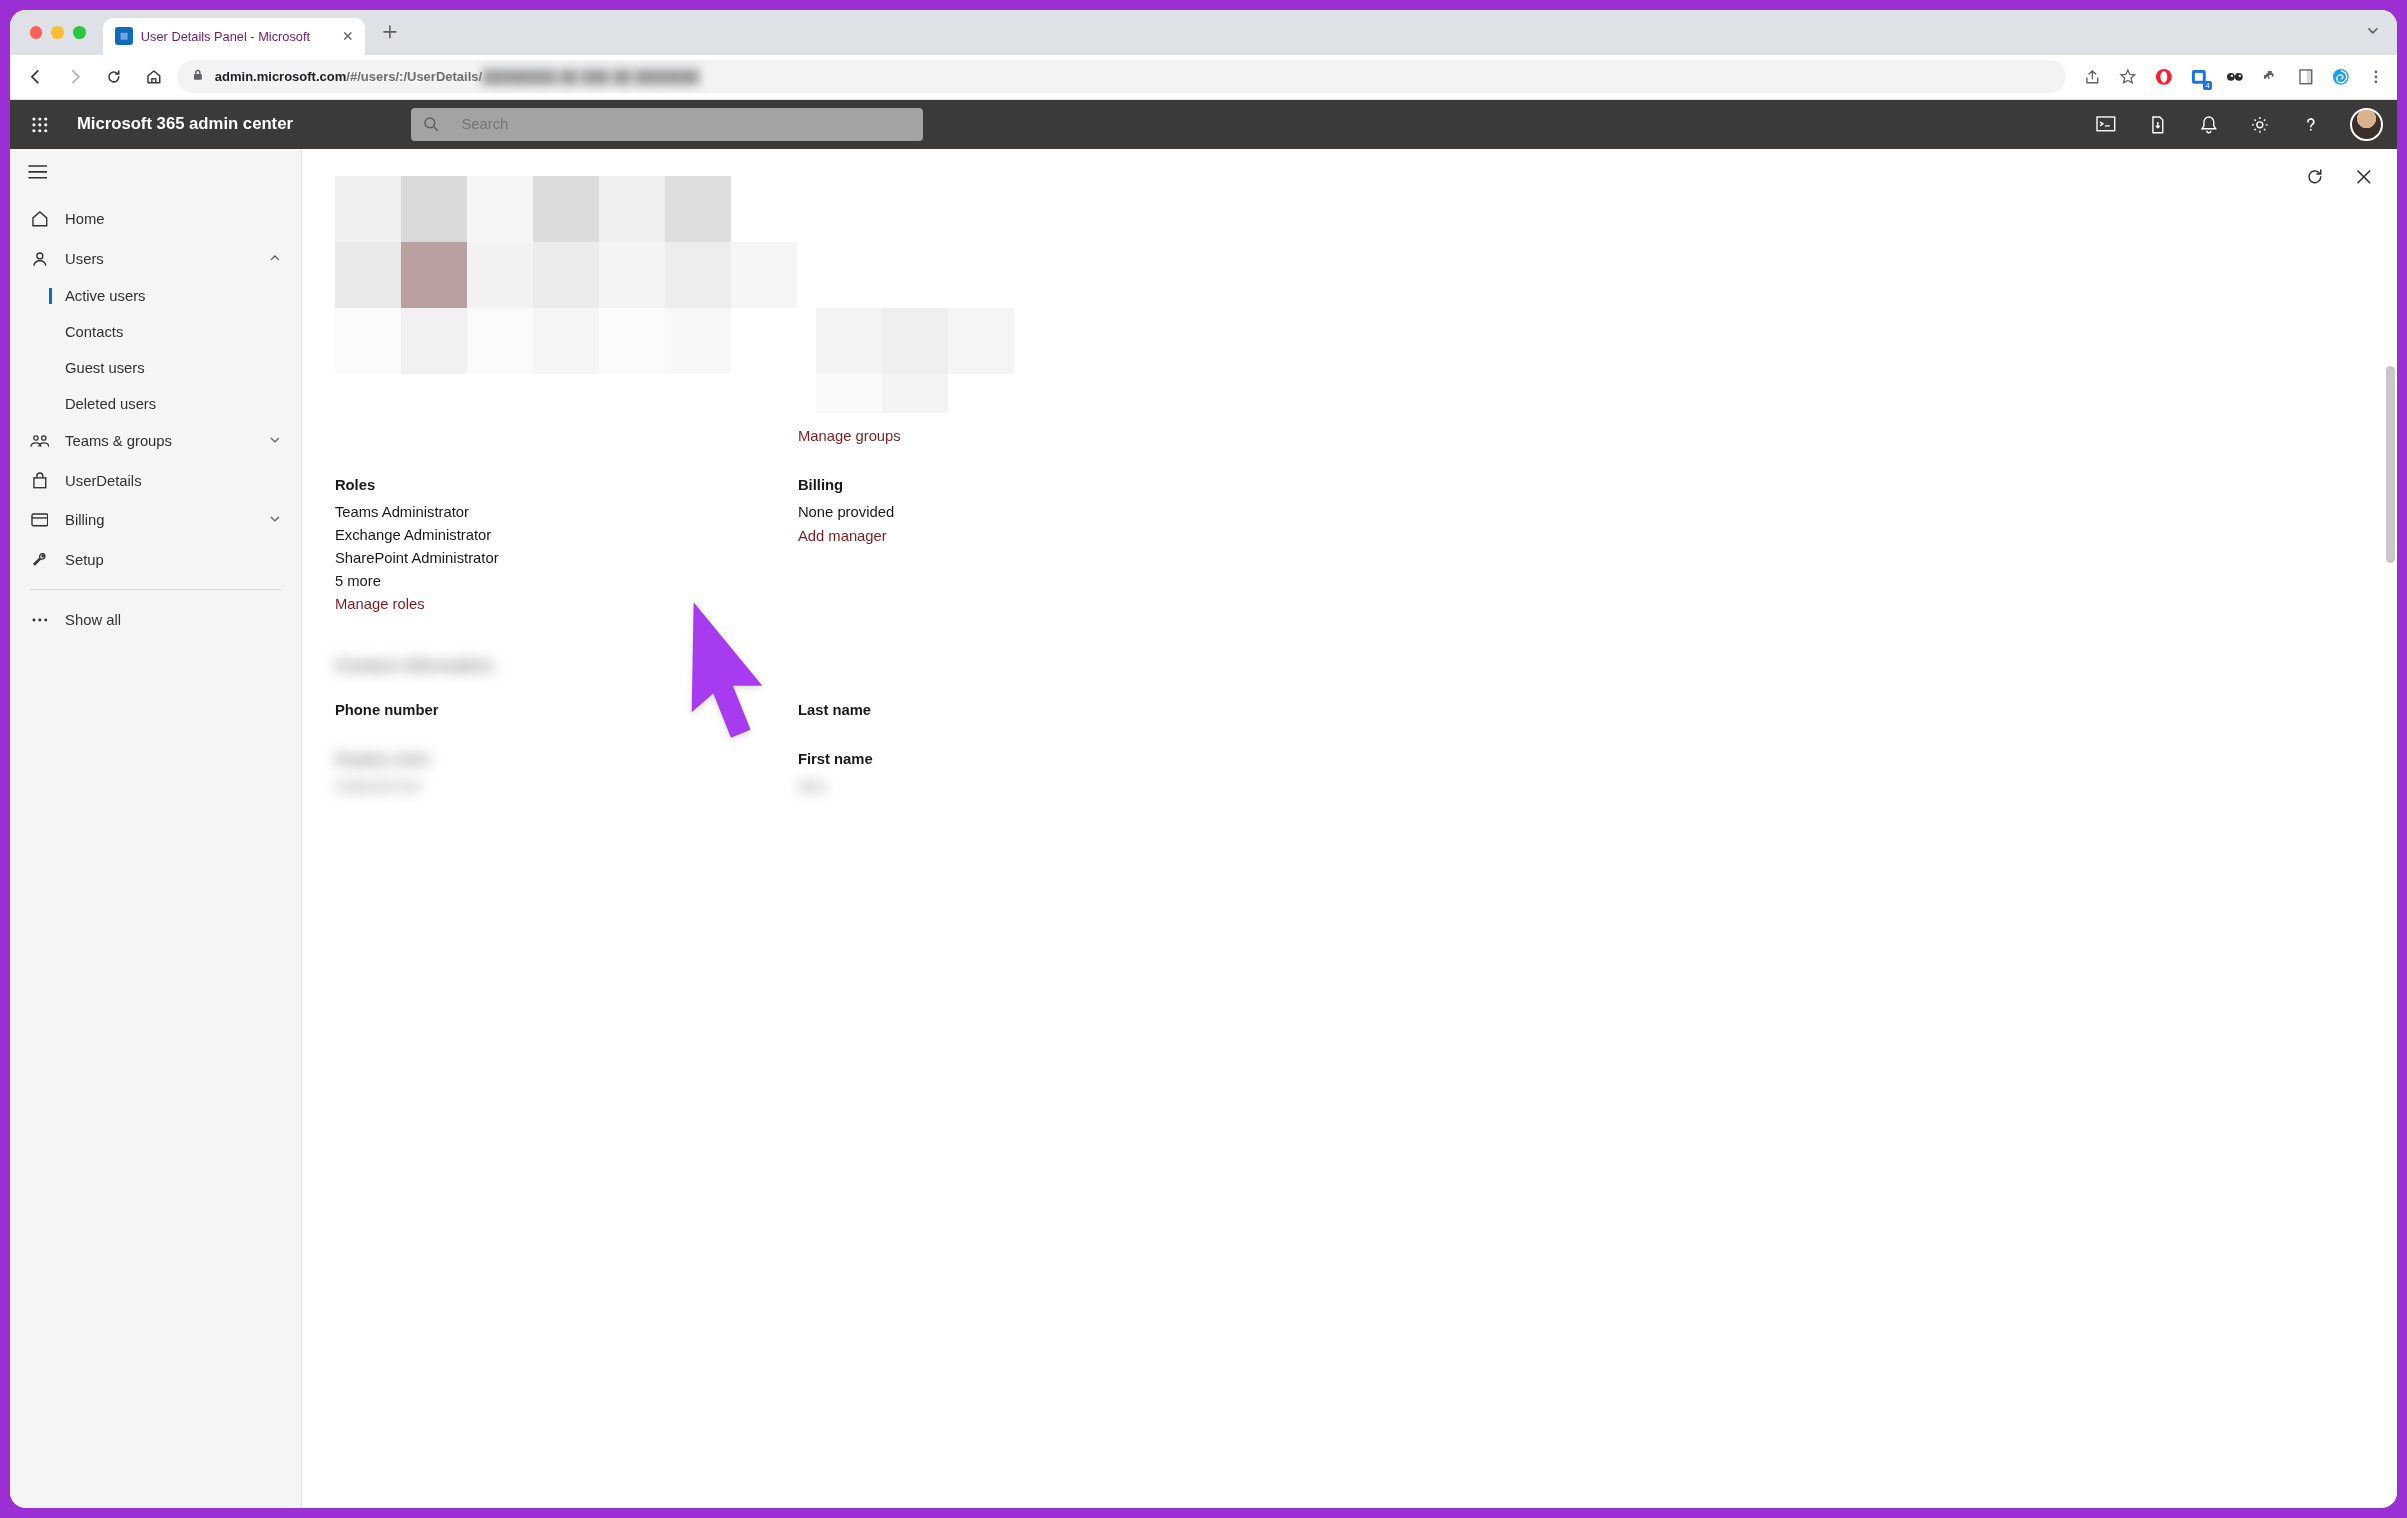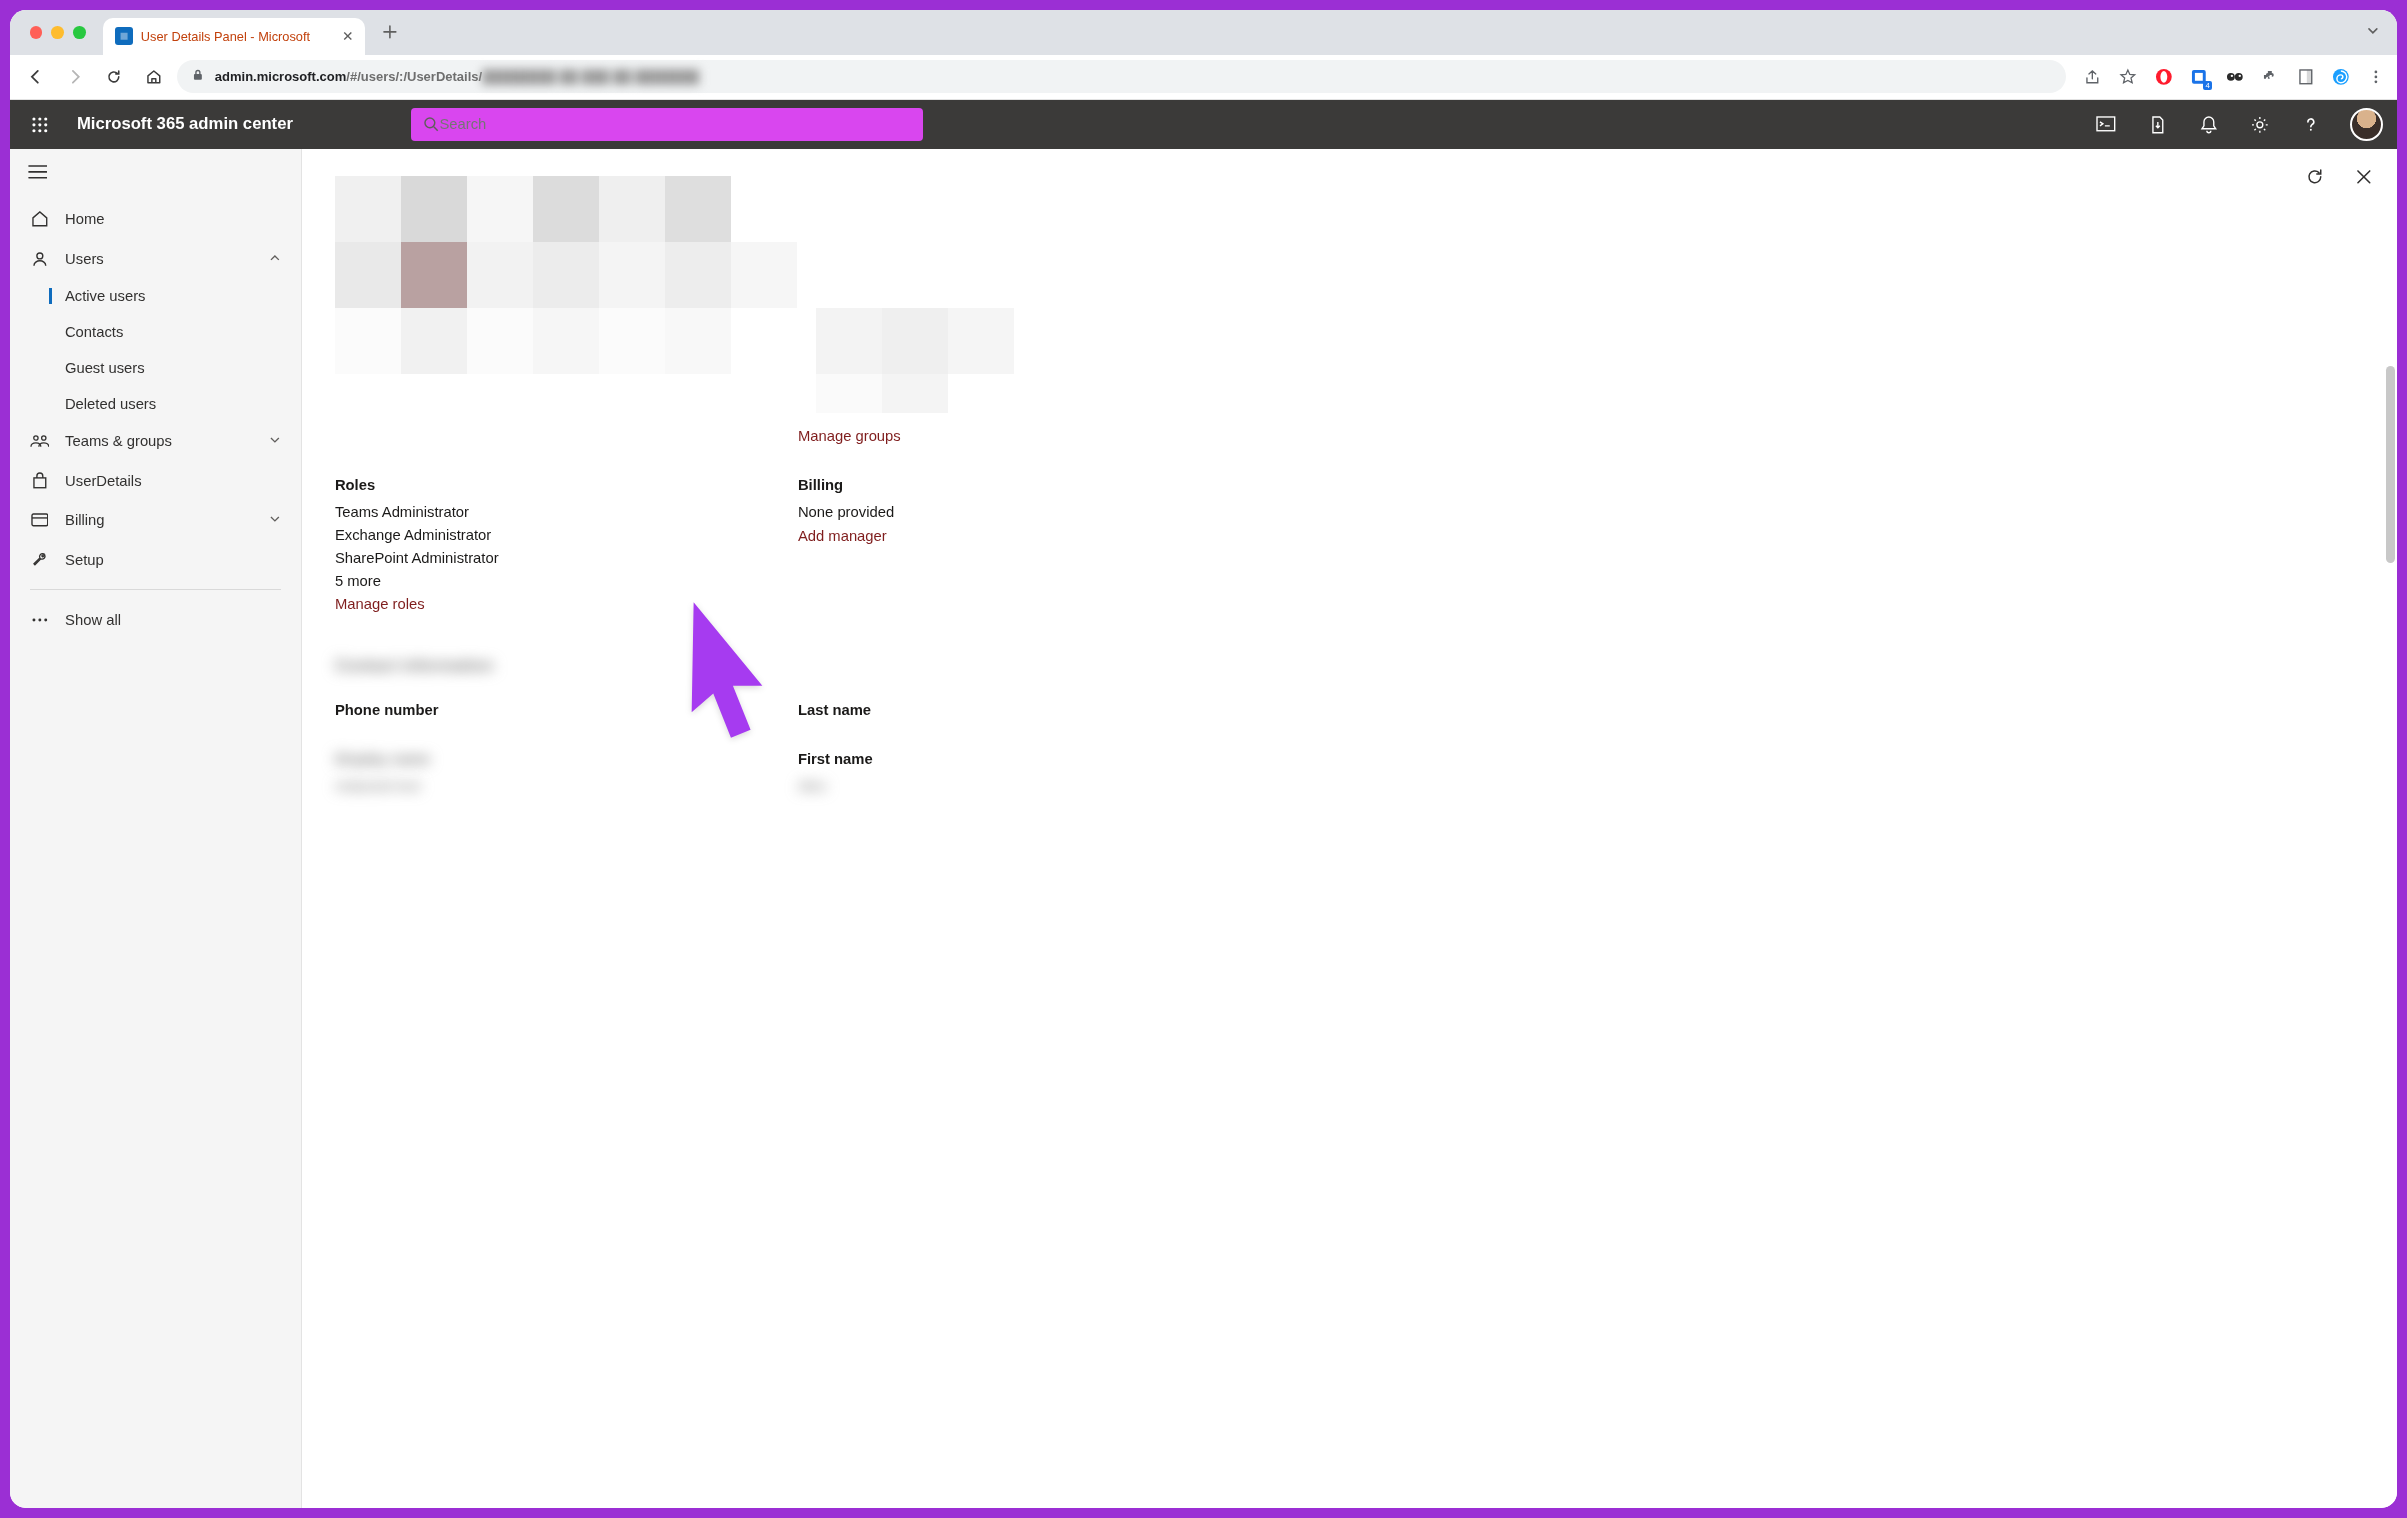--- a/index.html
+++ b/index.html
@@ -11,21 +11,21 @@
 .browser-chrome { background: #dee1e6; }
 .tab-row { display: flex; align-items: center; height: 45px; padding: 0 11.8px; position: relative; }
 .mac-dots { display: flex; gap: 8.9px; margin-right: 17.7px; margin-left: 7.9px; }
 .mac-dot { width: 12.8px; height: 12.8px; border-radius: 50%; }
 .dot-red { background: #ff5f57; }
 .dot-yellow { background: #febc2e; }
 .dot-green { background: #28c840; }
 .tab { display: flex; align-items: center; background: #fff; height: 37px; border-radius: 9.9px 9.9px 0 0; padding: 0 11.8px; width: 262px; gap: 7.9px; margin-top: 7.9px; }
 .tab-favicon { width: 17.7px; height: 17.7px; background: #0f6cbd; border-radius: 3px; position: relative; }
 .tab-favicon::after { content: ""; position: absolute; inset: 3px; background: #fff; clip-path: polygon(20% 20%, 80% 20%, 80% 80%, 20% 80%); opacity: .4; }
-.tab-title { font-size: 12.8px; color: #c2410c; white-space: nowrap; overflow: hidden; text-overflow: ellipsis; flex: 1; }
+.tab-title { font-size: 12.8px; color: #701a75; white-space: nowrap; overflow: hidden; text-overflow: ellipsis; flex: 1; }
 .tab-close { color: #5f5f5f; font-size: 13.8px; cursor: pointer; }
 .new-tab { width: 29.6px; height: 29.6px; display: flex; align-items: center; justify-content: center; color: #5f5f5f; margin-left: 9.9px; cursor: pointer; }
 .minimize-chev { position: absolute; right: 17.7px; color: #5f5f5f; }
 
 .addr-row { background: #fff; display: flex; align-items: center; height: 45px; padding: 0 9.9px; gap: 7.9px; border-bottom: 1px solid #e2e2e2; }
 .nav-btn { width: 31.5px; height: 31.5px; display: flex; align-items: center; justify-content: center; color: #5f5f5f; cursor: pointer; border-radius: 50%; }
 .nav-btn.disabled { color: #b6b6b6; }
 .addr-bar { flex: 1; background: #f1f3f4; border-radius: 19.7px; height: 33px; display: flex; align-items: center; padding: 0 13.8px; gap: 9.9px; }
 .lock-icon { color: #5f6368; }
 .url-text { font-size: 13px; color: #202124; font-weight: bold; }
@@ -33,21 +33,21 @@
 .url-text .path { color: #6e6e6e; }
 .url-blur { filter: blur(4.9px); color: #9c9c9c; }
 .ext-icons { display: flex; align-items: center; gap: 13.8px; margin-left: 7.9px; }
 .ext-ic { width: 21.7px; height: 21.7px; display: flex; align-items: center; justify-content: center; cursor: pointer; }
 
 
 .admin-header { background: #3b3a39; height: 49px; display: flex; align-items: center; color: #fff; padding: 0 13.8px; }
 .waffle { width: 31.5px; height: 31.5px; display: flex; align-items: center; justify-content: center; cursor: pointer; }
 .brand { font-size: 16.7px; font-weight: 600; margin-left: 21.7px; }
 .search-wrap { flex: 0 0 auto; margin-left: 118px; }
-.search-box { background: #d946ef; border-radius: 3.9px; height: 33px; width: 512px; display: flex; align-items: center; padding: 0 11.8px; gap: 0; }
+.search-box { background: #a3a3a3; border-radius: 3.9px; height: 33px; width: 512px; display: flex; align-items: center; padding: 0 11.8px; gap: 22px; }
 .search-box svg { color: #605e5c; }
 .search-input { border: none; outline: none; font-size: 14.8px; flex: 1; color: #323130; background: transparent; }
 .header-right { margin-left: auto; display: flex; align-items: center; gap: 27.6px; }
 .hdr-ic { cursor: pointer; color: #fff; display: flex; align-items: center; justify-content: center; width: 23.6px; height: 23.6px; }
 .avatar { width: 33px; height: 33px; border-radius: 50%; background: radial-gradient(circle at 50% 30%, #d9b28c 0 38%, #3a2f2a 39% 100%); border: 2px solid #fff; cursor: pointer; }
 
 
 .app-body { display: flex; height: calc(100% - 45px - 45px - 49px); position: relative; }
 .sidebar { width: 292px; background: #f5f5f5; border-right: 1px solid #e3e3e3; padding-top: 7px; overflow-y: auto; }
 .hamburger { padding: 7.9px 17.7px; cursor: pointer; color: #323130; }

